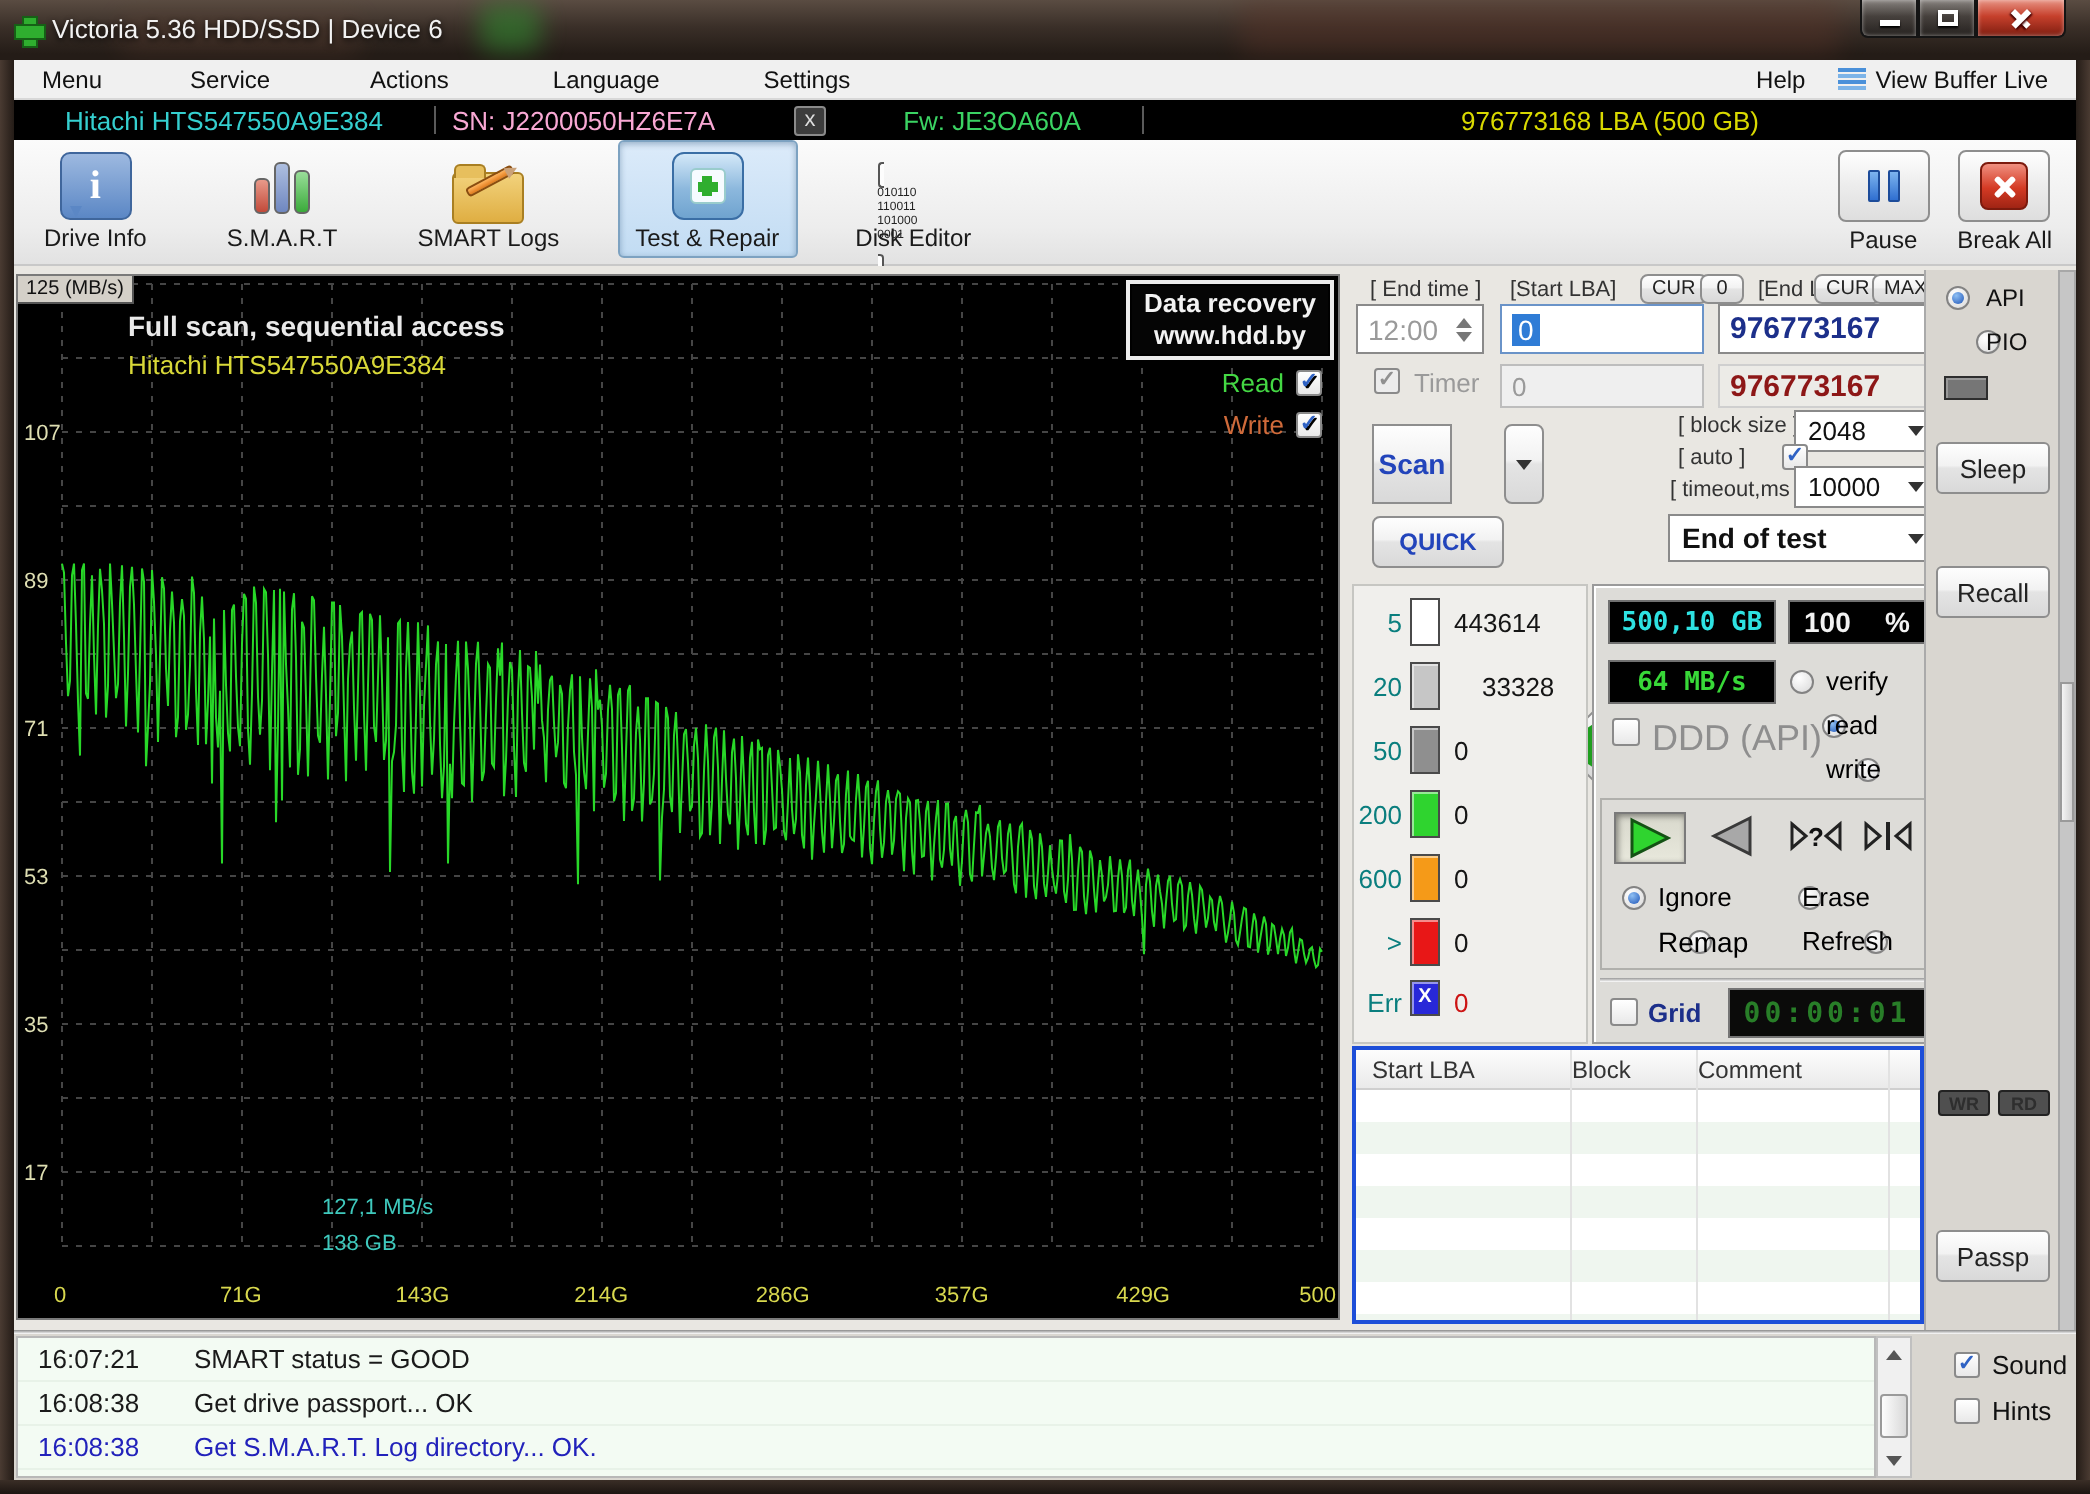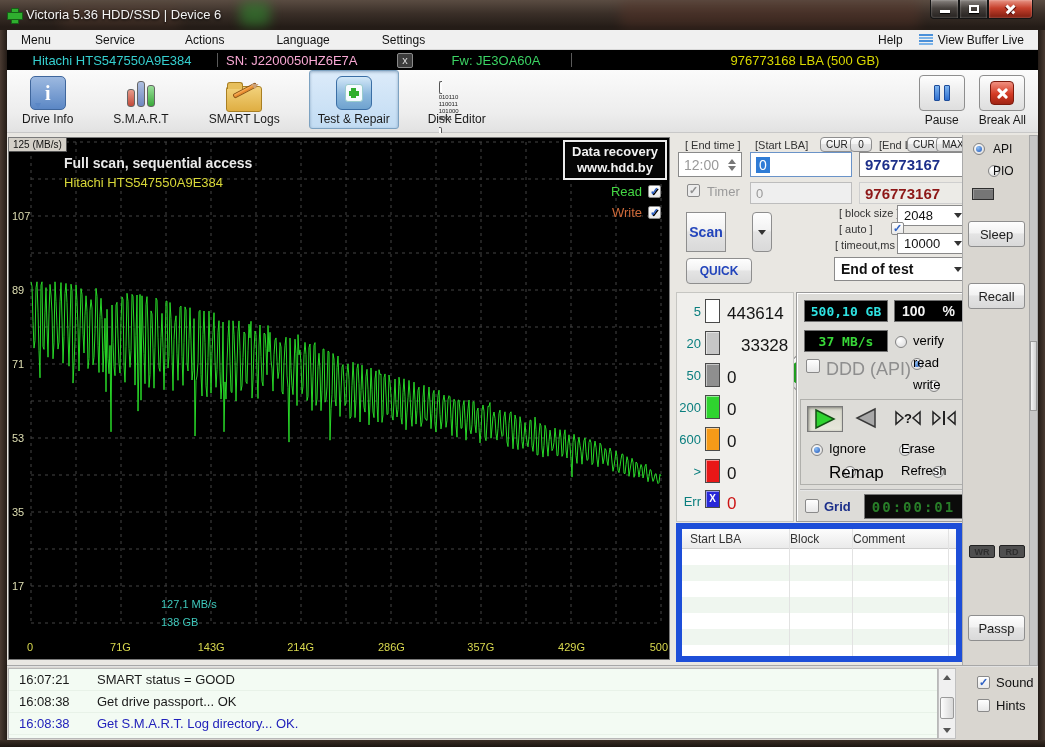--- a/index.html
+++ b/index.html
@@ -107,38 +107,38 @@
   .slbl{font-size:11px;color:#333}
   .minibtn{height:15px;padding:0 5px;font-size:10px;color:#222;border-radius:4px}
   .inputbox{background:#fff;border:1px solid #8a8a8a;display:flex;align-items:center;padding:0 5px;font-size:14px}
   .combo{background:#fff;border:1px solid #8a8a8a;display:flex;align-items:center;justify-content:space-between;padding:0 6px;font-size:13px;color:#111}
   .arr-down{width:0;height:0;border-left:4px solid transparent;border-right:4px solid transparent;border-top:5px solid #333}
   .lcd{background:#000;border:1px solid #707070;box-shadow:inset 0 1px 3px #000;font-family:"DejaVu Sans Mono",monospace;font-weight:bold;display:flex;align-items:center;justify-content:center;font-size:14px}
 
   
   .cnt-lbl{position:absolute;width:22px;text-align:right;color:#0a7e7e;font-size:13px}
   .cnt-block{position:absolute;width:15px;height:24px;border:1px solid #4a4a4a;box-shadow:inset 1px 1px 0 rgba(255,255,255,.5)}
-  .cnt-val{position:absolute;font-size:17px;color:#151515}
+  .cnt-val{position:absolute;font-size:13px;color:#151515}
 
   
   .transbtn{position:absolute;width:36px;height:26px}
   .transbtn.pressed{background:linear-gradient(#d8d8cc,#e8e8dc);box-shadow:inset 1px 1px 3px rgba(0,0,0,.45);border:1px solid #7a7a7a}
 
   
   #jog{position:absolute;left:782px;top:212px;width:56px;height:56px;transform:rotate(45deg)}
   .jogcell{position:absolute;width:26px;height:26px;background:linear-gradient(135deg,#fafafa,#d8d8d8);border:1px solid #909090;display:flex;align-items:center;justify-content:center}
   .jogcell span{transform:rotate(-45deg);display:block}
   .tri{width:0;height:0}
   .tri-up{border-left:6px solid transparent;border-right:6px solid transparent;border-bottom:9px solid #1f9e1f}
   .tri-down{border-left:6px solid transparent;border-right:6px solid transparent;border-top:9px solid #1f9e1f}
   .tri-left{border-top:6px solid transparent;border-bottom:6px solid transparent;border-right:9px solid #1f9e1f}
   .tri-right{border-top:6px solid transparent;border-bottom:6px solid transparent;border-left:9px solid #1f9e1f}
 
   
-  #defect-table{position:absolute;left:669px;top:390px;width:286px;height:139px;background:#14532d;border:6px solid #1d4ed8}
+  #defect-table{position:absolute;left:669px;top:390px;width:286px;height:139px;background:#14532d;border:2px solid #1d4ed8}
   #dt-header{position:absolute;left:0;top:0;right:0;height:20px;background:linear-gradient(#fdfdfd,#eaeaea);border-bottom:1px solid #cfcfcf;display:flex;align-items:center;font-size:12px;color:#333}
   #dt-body{position:absolute;left:0;top:20px;right:0;bottom:0;background:repeating-linear-gradient(#ffffff 0 16px,#eff6ef 16px 32px)}
   .dt-vline{position:absolute;top:0;bottom:0;width:1px;background:#e2e2e2}
 
   
   #sidebar{position:absolute;left:955px;top:2px;width:67px;height:531px;background:#d9d6d0;border-left:1px solid #aaa;font-size:12px;color:#111}
   .sidebtn{position:absolute;left:5px;width:57px;height:26px;font-size:13px;color:#222}
   .tinybtn{position:absolute;width:26px;height:13px;background:#4f4f4f;border:1px solid #222;border-radius:2px;color:#2e2e2e;font-size:9px;font-weight:bold;display:flex;align-items:center;justify-content:center}
   #panel-scroll{position:absolute;left:1022px;top:2px;width:9px;height:531px;background:#c6c6c6;border:1px solid #a8a8a8}
   #panel-scroll .thumb{position:absolute;left:0;width:7px;top:205px;height:70px;background:linear-gradient(90deg,#f4f4f4,#d2d2d2);border:1px solid #9a9a9a}
@@ -420,21 +420,21 @@
     <span class="cnt-block" style="left: 28px; top: 197px; height: 18px; color: rgb(255, 255, 255); font-size: 10px; font-weight: bold; text-align: center; line-height: 16px; background: rgb(40, 40, 216);">X</span>
     <span class="cnt-val" style="left:50px;top:201px;color:#cc1414">0</span>
   </div>
 
   <div class="abs" style="left:789px;top:159px;width:173px;height:230px;background:#dddcd8;border:1px solid #9a9a9a;box-shadow:inset 1px 1px 0 #fff">
     <div class="lcd" style="position:absolute;left:7px;top:7px;width:84px;height:22px;color:#2ee2e2;font-size:13px">500,10 GB</div>
     <div class="lcd" style="position:absolute;left:97px;top:7px;width:69px;height:22px;color:#f2f2f2;justify-content:space-between;padding:0 7px">
       <span>100</span>
         <span>%</span>
     </div>
-    <div class="lcd" style="position:absolute;left:7px;top:37px;width:84px;height:22px;color:#38d838;font-size:13px">37 MB/s</div>
+    <div class="lcd" style="position:absolute;left:7px;top:37px;width:84px;height:22px;color:#38d838;font-size:13px">64 MB/s</div>
 
     <span class="abs radio" style="left:98px;top:41px"></span>
     <span class="abs" style="left:116px;top:40px;font-size:13px">verify</span>
     <span class="abs radio on" style="left:98px;top:63px"></span>
     <span class="abs" style="left:116px;top:62px;font-size:13px">read</span>
     <span class="abs radio" style="left:98px;top:85px"></span>
     <span class="abs" style="left:116px;top:84px;font-size:13px">write</span>
     <span class="abs cb" style="left:9px;top:66px;width:14px;height:14px"></span>
     <span class="abs" style="left:29px;top:66px;font-size:18px;color:#8e8e8e">DDD (API)</span>
 
@@ -461,21 +461,21 @@
           <polygon points="4,6 11,12 4,18" fill="none" stroke="#222" stroke-width="1.5"></polygon>
           <line x1="15" y1="5" x2="15" y2="19" stroke="#222" stroke-width="2"></line>
           <polygon points="26,6 19,12 26,18" fill="none" stroke="#222" stroke-width="1.5"></polygon>
         </svg>
       </div>
       <span class="abs radio on" style="left:10px;top:42px"></span>
       <span class="abs" style="left:28px;top:41px;font-size:13px">Ignore</span>
       <span class="abs radio" style="left:82px;top:42px"></span>
       <span class="abs" style="left:100px;top:41px;font-size:13px">Erase</span>
       <span class="abs radio" style="left:10px;top:64px"></span>
-      <span class="abs" style="left:28px;top:63px;font-size:17px">Remap</span>
+      <span class="abs" style="left:28px;top:63px;font-size:14px">Remap</span>
       <span class="abs radio" style="left:82px;top:64px"></span>
       <span class="abs" style="left:100px;top:63px;font-size:13px">Refresh</span>
     </div>
 
     <div class="abs" style="left:3px;top:196px;width:165px;height:2px;background:linear-gradient(#9a9a9a,#fff)"></div>
     <span class="abs cb" style="left:8px;top:206px;width:14px;height:14px"></span>
     <span class="abs" style="left:27px;top:206px;font-size:13px;font-weight:bold;color:#1c2f8a">Grid</span>
     <div class="lcd" style="position:absolute;left:67px;top:201px;width:99px;height:25px;color:#1f7a1f;letter-spacing:2px;opacity:.95">00:00:01</div>
   </div>
 

